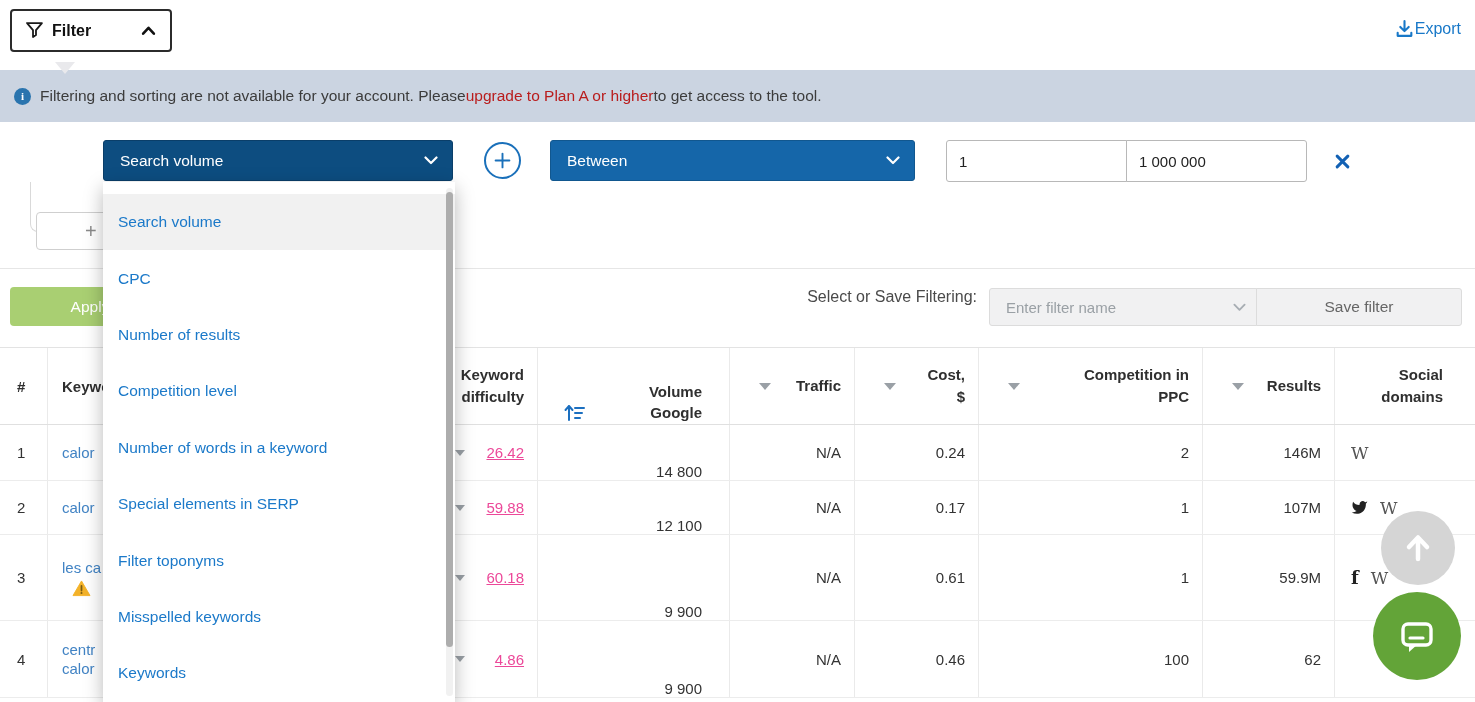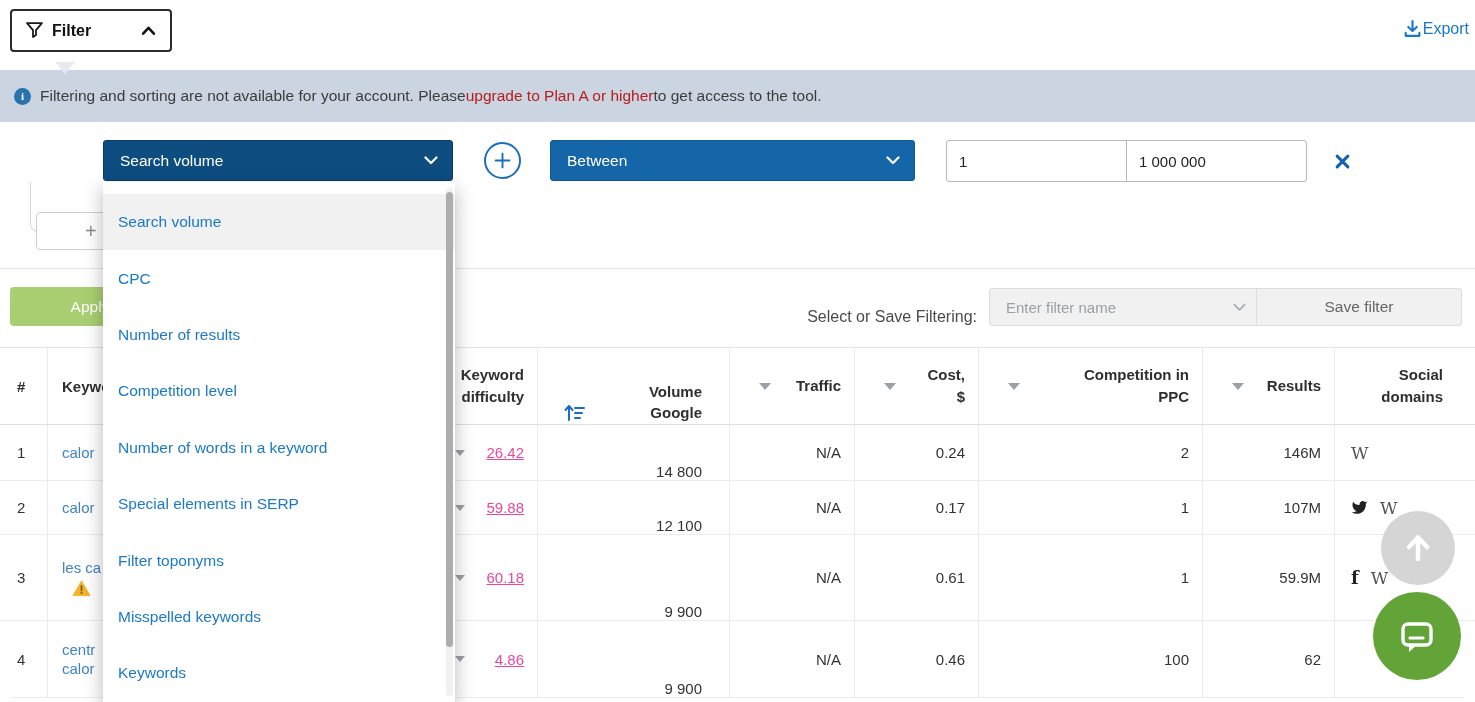--- a/index.html
+++ b/index.html
@@ -1,26 +1,26 @@
 <!DOCTYPE html>
 <html><head>
 <meta charset="utf-8">
 <style>
   * { box-sizing: border-box; margin: 0; padding: 0; }
   html,body { background:#fff; }
   body { font-family:"Liberation Sans", sans-serif; }
-  .app { position:relative; width:1475px; height:702px; background:#fff; overflow:hidden; color:#333;border-radius:24px; }
+  .app { position:relative; width:1475px; height:702px; background:#fff; overflow:hidden; color:#333; }
 
   
   .filter-btn { position:absolute; left:10px; top:9px; width:162px; height:43px; border:2px solid #2b2b2b;
     border-radius:4px; background:#fff; display:flex; align-items:center; padding:0 14px; gap:9px; cursor:pointer; }
   .filter-btn .lbl { font-size:16px; font-weight:bold; color:#111; flex:1; }
   .filter-pointer { position:absolute; left:55px; top:62px; width:0; height:0; z-index:3;
     border-left:10px solid transparent; border-right:10px solid transparent; border-top:12px solid #e9e9ec; }
-  .export-btn { position:absolute; right:6px; top:18px; display:flex; align-items:center; 
+  .export-btn { position:absolute; right:14px; top:18px; display:flex; align-items:center; 
     color:#1878c8; font-size:16px; cursor:pointer; }
 
   
   .banner { position:absolute; left:0; top:70px; width:1475px; height:52px; background:#cbd4e1;
     display:flex; align-items:center; padding-left:14px; font-size:15.5px; color:#3c3c3c; }
   .banner .info-ic { width:17px; height:17px; border-radius:50%; background:#2a74ae; color:#fff; font-size:11px;
     font-weight:bold; display:inline-flex; align-items:center; justify-content:center; margin-right:9px;
     font-family:"Liberation Serif", serif; flex:0 0 auto; }
   .banner a { color:#b91c1c; text-decoration:none; cursor:pointer; }
 
@@ -42,21 +42,21 @@
     padding:0 12px; color:#222; outline:none; font-family:"Liberation Sans", sans-serif; }
   .range-inputs input:first-child { border-radius:3px 0 0 3px; }
   .range-inputs input:last-child { border-radius:0 3px 3px 0; margin-left:-1px; }
   .remove-cond { position:absolute; left:1331px; top:150px; width:22px; height:22px; display:flex;
     align-items:center; justify-content:center; cursor:pointer; z-index:10; }
 
   
   .actions-row { position:absolute; left:0; top:268px; width:1475px; height:79px; border-top:1px solid #e6e6e6; }
   .apply-btn { position:absolute; left:10px; top:18px; width:160px; height:39px; background:#a9cf72; border:none;
     border-radius:4px; color:#fff; font-size:15.5px; display:flex; align-items:center; justify-content:center; cursor:default; }
-  .save-area { position:absolute; right:13px; top:19px; height:38px; display:flex; align-items:flex-end; }
+  .save-area { position:absolute; right:13px; top:19px; height:38px; display:flex; align-items:flex-start; }
   .save-area .sv-lbl { font-size:16px; color:#4a4a4a; margin-right:12px; }
   .name-combo { width:268px; height:38px; background:#f1f1f2; border:1px solid #dcdcdc; border-radius:3px 0 0 3px;
     display:flex; align-items:center; padding:0 10px 0 0; }
   .name-combo input { flex:1; border:none; background:transparent; font-size:15px; padding:0 16px; outline:none;
     color:#555; font-family:"Liberation Sans", sans-serif; }
   .name-combo input::placeholder { color:#9aa0a5; }
   .save-filter-btn { width:206px; height:38px; background:#f1f1f2; border:1px solid #dcdcdc; margin-left:-1px;
     border-radius:0 3px 3px 0; color:#666; font-size:15.5px; display:flex; align-items:center; justify-content:center; cursor:pointer; }
 
   

